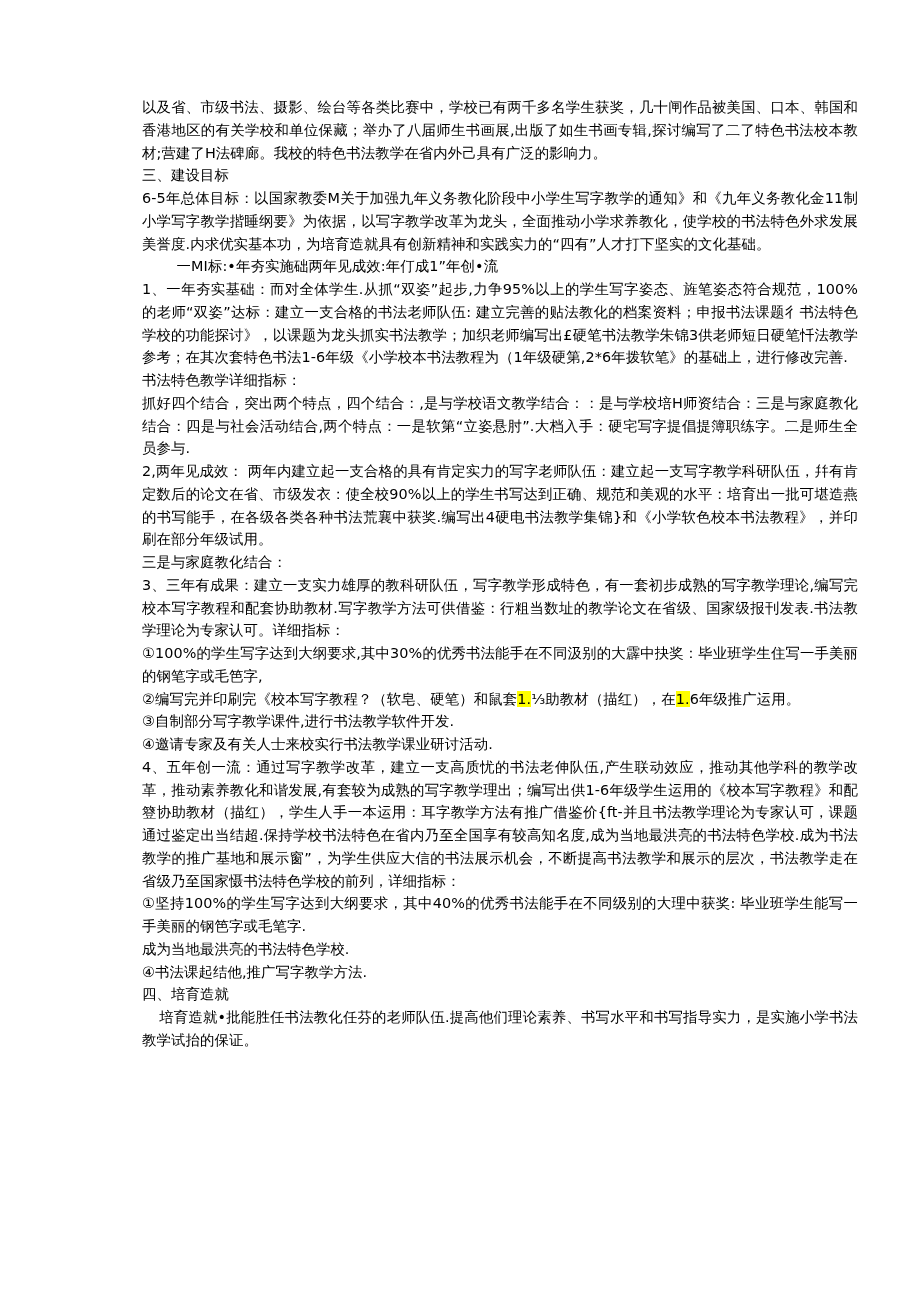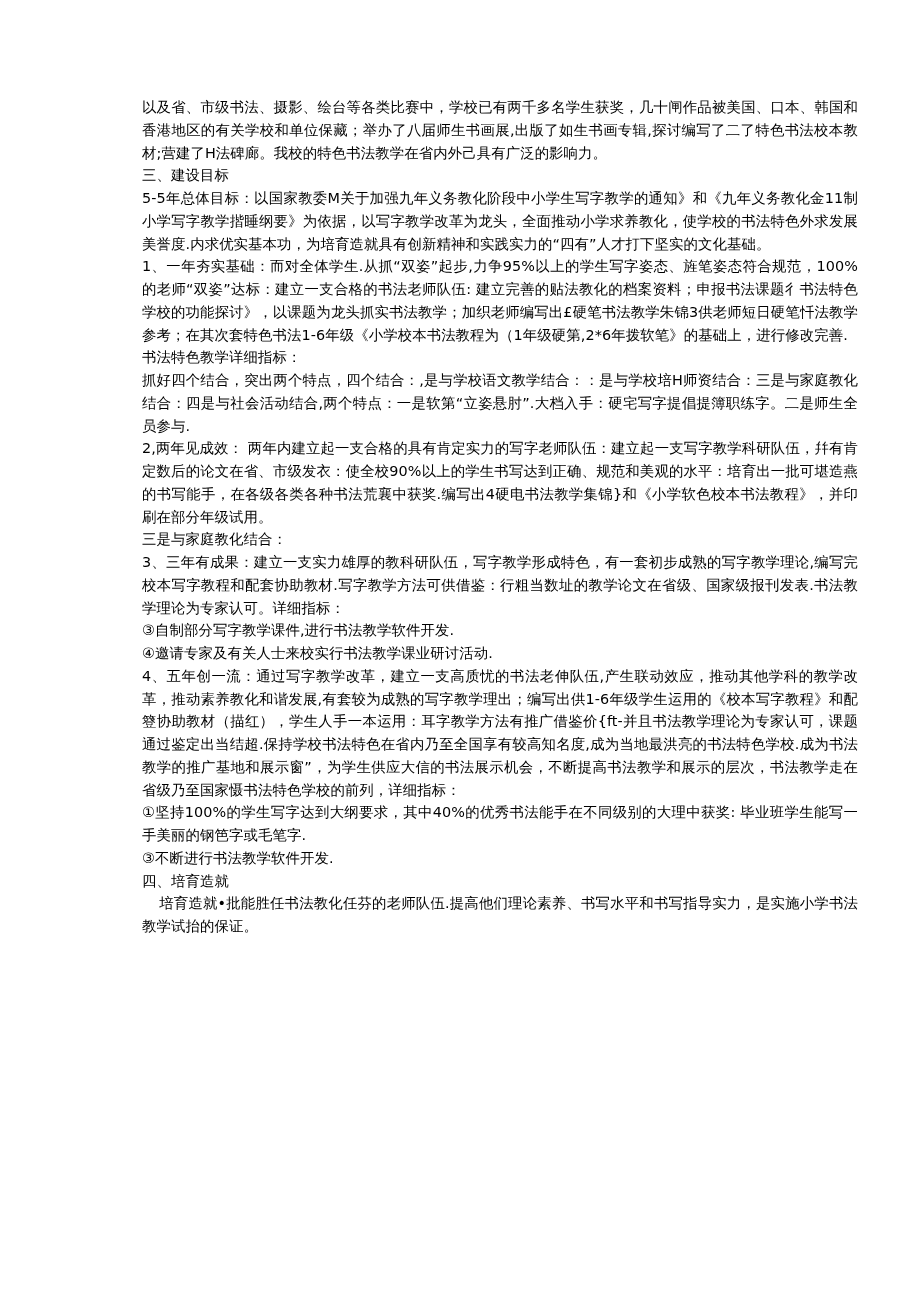--- a/index.html
+++ b/index.html
@@ -43,28 +43,32 @@
     background: #ffff00;
   }
 </style>
 </head>
 <body>
 
 <div class="page">
   <div class="doc-body">
     <p>以及省、市级书法、摄影、绘台等各类比赛中，学校已有两千多名学生获奖，几十闸作品被美国、口本、韩国和香港地区的有关学校和单位保藏；举办了八届师生书画展,出版了如生书画专辑,探讨编写了二了特色书法校本教材;营建了H法碑廊。我校的特色书法教学在省内外己具有广泛的影响力。</p>
     <p>三、建设目标</p>
-    <p>5-5年总体目标：以国家教委M关于加强九年义务教化阶段中小学生写字教学的通知》和《九年义务教化金11制小学写字教学揩睡纲要》为依据，以写字教学改革为龙头，全面推动小学求养教化，使学校的书法特色外求发展美誉度.内求优实基本功，为培育造就具有创新精神和实践实力的“四有”人才打下坚实的文化基础。</p>
+    <p>6-5年总体目标：以国家教委M关于加强九年义务教化阶段中小学生写字教学的通知》和《九年义务教化金11制小学写字教学揩睡纲要》为依据，以写字教学改革为龙头，全面推动小学求养教化，使学校的书法特色外求发展美誉度.内求优实基本功，为培育造就具有创新精神和实践实力的“四有”人才打下坚实的文化基础。</p>
+    <p class="indent2">一MI标:•年夯实施础两年见成效:年仃成1”年创•流</p>
     <p>1、一年夯实基础：而对全体学生.从抓“双姿”起步,力争95%以上的学生写字姿态、旌笔姿态符合规范，100%的老师“双姿”达标：建立一支合格的书法老师队伍: 建立完善的贴法教化的档案资料；申报书法课题彳书法特色学校的功能探讨》，以课题为龙头抓实书法教学；加织老师编写出£硬笔书法教学朱锦3供老师短日硬笔忏法教学参考；在其次套特色书法1-6年级《小学校本书法教程为（1年级硬第,2*6年拨软笔》的基础上，进行修改完善.</p>
     <p>书法特色教学详细指标：</p>
     <p>抓好四个结合，突出两个特点，四个结合：,是与学校语文教学结合：：是与学校培H师资结合：三是与家庭教化结合：四是与社会活动结合,两个特点：一是软第“立姿悬肘”.大档入手：硬宅写字提倡提簿职练字。二是师生全员参与.</p>
     <p>2,两年见成效： 两年内建立起一支合格的具有肯定实力的写字老师队伍：建立起一支写字教学科研队伍，幷有肯定数后的论文在省、市级发衣：使全校90%以上的学生书写达到正确、规范和美观的水平：培育出一批可堪造燕的书写能手，在各级各类各种书法荒襄中获奖.编写出4硬电书法教学集锦}和《小学软色校本书法教程》，并印刷在部分年级试用。</p>
     <p>三是与家庭教化结合：</p>
     <p>3、三年有成果：建立一支实力雄厚的教科研队伍，写字教学形成特色，有一套初步成熟的写字教学理论,编写完校本写字教程和配套协助教材.写字教学方法可供借鉴：行粗当数址的教学论文在省级、国家级报刊发表.书法教学理论为专家认可。详细指标：</p>
+    <p>①100%的学生写字达到大纲要求,其中30%的优秀书法能手在不同汲别的大霹中抉奖：毕业班学生住写一手美丽的钢笔字或毛笆字,</p>
+    <p id="p13-host">②编写完并印刷完《校本写字教程？（软皂、硬笔）和鼠套<span class="hl">1.</span>⅓助教材（描红），在<span class="hl">1.</span>6年级推广运用。</p>
     <p>③自制部分写字教学课件,进行书法教学软件开发.</p>
     <p>④邀请专家及有关人士来校实行书法教学课业研讨活动.</p>
     <p>4、五年创一流：通过写字教学改革，建立一支高质忧的书法老伸队伍,产生联动效应，推动其他学科的教学改革，推动素养教化和谐发展,有套较为成熟的写字教学理出；编写出供1-6年级学生运用的《校本写字教程》和配簦协助教材（描红），学生人手一本运用：耳字教学方法有推广借鉴价{ft-并且书法教学理论为专家认可，课题通过鉴定出当结超.保持学校书法特色在省内乃至全国享有较高知名度,成为当地最洪亮的书法特色学校.成为书法教学的推广基地和展示窗”，为学生供应大信的书法展示机会，不断提高书法教学和展示的层次，书法教学走在省级乃至国家慑书法特色学校的前列，详细指标：</p>
     <p>①坚持100%的学生写字达到大纲要求，其中40%的优秀书法能手在不同级别的大理中获奖: 毕业班学生能写一手美丽的钢笆字或毛笔字.</p>
-    <p>③不断进行书法教学软件开发.</p>
+    <p>成为当地最洪亮的书法特色学校.</p>
+    <p>④书法课起结他,推广写字教学方法.</p>
     <p>四、培育造就</p>
     <p class="indent1">培育造就•批能胜任书法教化任芬的老师队伍.提高他们理论素养、书写水平和书写指导实力，是实施小学书法教学试抬的保证。</p>
   </div>
 </div>
 
 </body></html>

